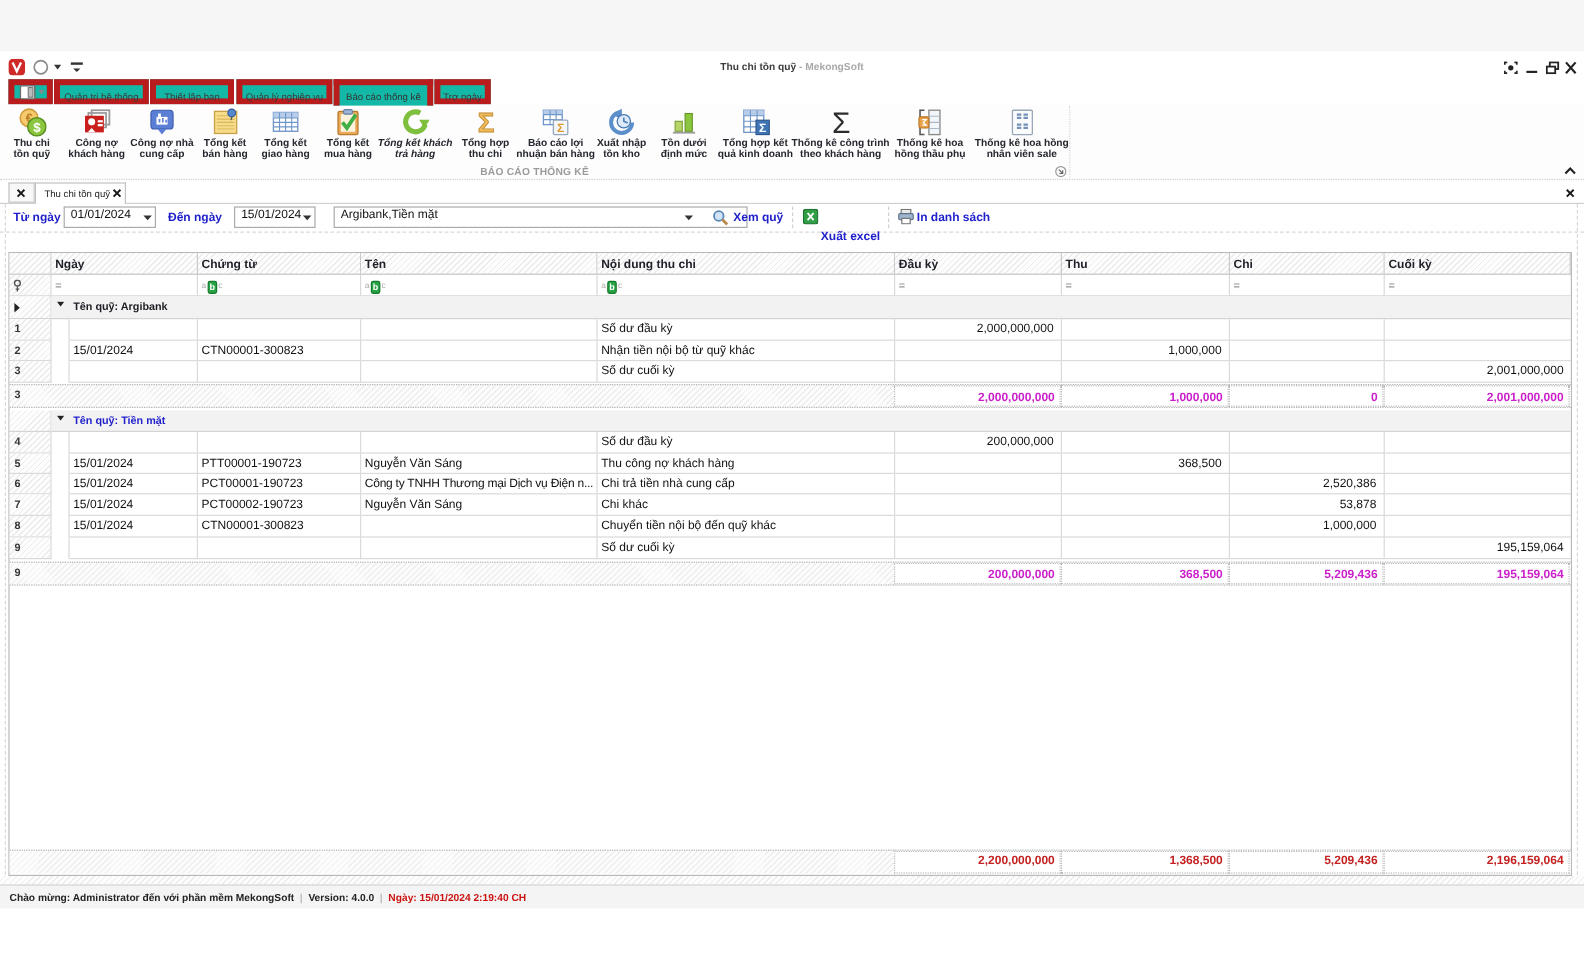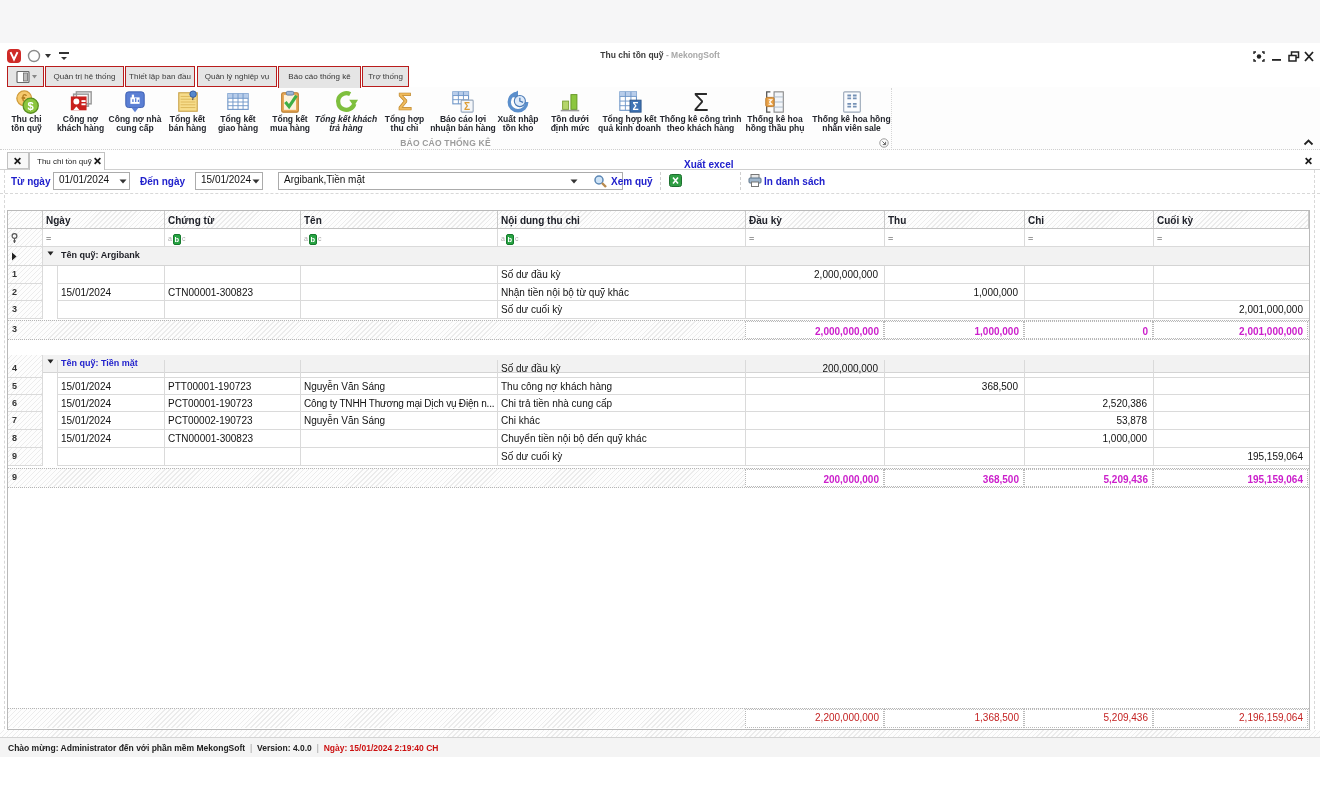--- a/index.html
+++ b/index.html
@@ -5,21 +5,21 @@
 * { margin:0; padding:0; box-sizing:border-box; }
 html,body { width:1320px; height:800px; background:#fff; font-family:"Liberation Sans", sans-serif; overflow:hidden; }
 #page { position:relative; width:1320px; height:800px; background:#fff; }
 .abs { position:absolute; }
 
 #topband { left:0; top:0; width:1320px; height:43px; background:#f6f6f7; }
 #titlebar { left:0; top:43px; width:1320px; height:23px; background:#fff; }
 #apptitle { left:0; top:50px; width:1320px; height:14px; text-align:center; font-size:8.5px; font-weight:bold; color:#3b3b3b; }
 #apptitle span { font-weight:bold; color:#a8a8a8; }
 
-.rtab { position:absolute; top:66px; height:21px; border:1px solid #b91c1c; background:#e5e5e5; font-size:8px; color:#3a3a3a; text-align:center; line-height:19px; }
+.rtab { position:absolute; top:66px; height:21px; border:5px solid #b91c1c; background:#14b8a6; font-size:8px; color:#3a3a3a; text-align:center; line-height:19px; }
 .rtab.active { height:22px; border-bottom:0; z-index:3; color:#333; }
 
 #ribbon { left:0; top:87px; width:1320px; height:63px; background:#fdfdfd; border-bottom:1px dotted #cfcfcf; }
 .ritem { position:absolute; top:0; height:48px; text-align:center; }
 .ritem .ic { position:absolute; top:2px; left:50%; margin-left:-12px; width:24px; height:24px; }
 .ritem .lb { position:absolute; top:27px; left:50%; transform:translateX(-50%); font-size:8.5px; font-weight:bold; color:#25272e; line-height:8.6px; white-space:nowrap; }
 #grouplabel { left:7px; top:138px; width:877px; height:11px; text-align:center; font-size:8.5px; font-weight:bold; color:#9b9b9b; letter-spacing:0.2px; }
 #ribsep { left:891px; top:88px; width:0; height:60px; border-left:1px dotted #d5d5d5; }
 
 #filterbar { left:0; top:169px; width:1320px; height:25px; border-bottom:1px dashed #d8d8d8; }
@@ -32,21 +32,21 @@
 #gridtitle { left:14px; top:197px; font-size:9.5px; font-weight:bold; color:#1c1c1c; letter-spacing:0.2px;margin-top:28px; }
 
 #grid { left:7px; top:210px; width:1303px; height:520px; border:1px solid #b9b9b9; background:#fff; }
 .grow { position:absolute; left:0; width:1301px; display:flex; }
 .cell { height:100%; border-right:1px solid #dadada; border-bottom:1px solid #dadada; font-size:10px; color:#111; padding:3px 4px 0 3px; white-space:nowrap; overflow:hidden; }
 .num { text-align:right; padding-right:6px; }
 .hatch { background:repeating-linear-gradient(135deg,#fdfdfd 0px,#fdfdfd 2.5px,#ececec 2.5px,#ececec 3.5px); }
 .hdr .cell { font-weight:bold; color:#20222a; border-right:1px solid #c9c9c9; border-bottom:1px solid #c3c3c3; padding-top:4px; }
 .groupRow { background:#f2f2f2; border-bottom:1px solid #d4d4d4; }
 .sumtxt { font-weight:bold; color:#cb1fcb; }
-.redtxt { font-weight:normal; color:#c42222; }
+.redtxt { font-weight:bold; color:#c42222; }
 
 .c0{width:35px;} .cind{width:15px; border-right:1px solid #dadada; border-bottom:0; height:100%;} .c1{width:122px;} .c1i{width:107px;} .c2{width:136px;} .c3{width:197px;} .c4{width:248px;} .c5{width:139px;} .c6{width:140px;} .c7{width:129px;} .c8{width:155px; border-right:0;}
 .ind { font-weight:bold; font-size:9px; color:#333; padding-left:4px; }
 .sumcell { height:100%; background:#fff; border:1px dotted #b9b9b9; font-size:10px; padding:4px 4px 0 3px; white-space:nowrap; }
 .sumcell.redtxt { padding-top:2px; }
 .abc { display:inline-flex; align-items:center; height:12px; }
 .abc i { font-style:normal; font-size:7px; color:#ababab; line-height:12px; }
 .abc b { display:inline-block; width:8px; height:11px; background:#27a343; border:1px solid #157a2c; border-radius:2px; color:#fff; font-size:7.5px; text-align:center; line-height:10px; margin:0 1px; }
 
 #statusbar { left:0; top:737px; width:1320px; height:20px; background:#f4f4f4; border-top:1px solid #d4d4d4; }
@@ -89,21 +89,21 @@
   <div class="rtab" style="left:7px;width:37px;"></div>
   <svg class="abs" style="left:16px;top:71px" width="22" height="12" viewBox="0 0 22 12">
     <rect x="1" y="0.5" width="12" height="11" rx="1" fill="#fff" stroke="#6b6b6b" stroke-width="1.2"></rect>
     <rect x="7.5" y="2" width="4" height="8" fill="#bbb" stroke="#6b6b6b" stroke-width="0.8"></rect>
     <path d="M16 4 L21 4 L18.5 7.5 Z" fill="#888"></path>
   </svg>
   <div class="rtab" style="left:45px;width:79px;">Quản trị hệ thống</div>
   <div class="rtab" style="left:125px;width:70px;">Thiết lập ban đầu</div>
   <div class="rtab" style="left:197px;width:80px;">Quản lý nghiệp vụ</div>
   <div class="rtab active" style="left:278px;width:83px;">Báo cáo thống kê</div>
-  <div class="rtab" style="left:362px;width:47px;">Trợ thống</div>
+  <div class="rtab" style="left:362px;width:47px;">Trợ ngày</div>
 
   <div class="abs" id="ribbon"></div>
   <div class="abs" id="grouplabel">BÁO CÁO THỐNG KÊ</div>
   <div class="abs" id="ribsep"></div>
   <div class="abs" id="ribbonitems" style="left:0;top:88px;width:891px;height:49px;">
     <div class="ritem" style="left:0px;width:53px;">
       <svg class="ic" viewBox="0 0 26 26">
         <circle cx="10" cy="9" r="8" fill="#f6c96d" stroke="#cf9b3a" stroke-width="1.4"></circle>
         <text x="10" y="13" font-size="11" font-weight="bold" fill="#b57f22" text-anchor="middle">€</text>
         <circle cx="17" cy="17" r="8.2" fill="#8cc63f" stroke="#5a9020" stroke-width="1.4"></circle>
@@ -275,21 +275,21 @@
   <svg class="abs" style="left:593px;top:174px" width="14" height="14" viewBox="0 0 14 14">
     <circle cx="6" cy="6" r="4" fill="#cfe4f7" stroke="#5b87b5" stroke-width="1.5"></circle>
     <path d="M9 9 L13 13" stroke="#b98a4d" stroke-width="2.4"></path>
   </svg>
   <div class="btnlbl" style="left:611px;top:176px;">Xem quỹ</div>
   <div class="vsep" style="left:660px;"></div>
   <svg class="abs" style="left:669px;top:174px" width="13" height="13" viewBox="0 0 13 13">
     <rect x="0.5" y="0.5" width="12" height="12" rx="2" fill="#2f9e44" stroke="#1e7030"></rect>
     <path d="M4 3.5 L9 9.5 M9 3.5 L4 9.5" stroke="#fff" stroke-width="1.6"></path>
   </svg>
-  <div class="btnlbl" style="left:684px;top:159px;">Xuất excel</div>
+  <div class="btnlbl" style="left:684px;top:192px;">Xuất excel</div>
   <div class="vsep" style="left:740px;"></div>
   <svg class="abs" style="left:748px;top:174px" width="14" height="13" viewBox="0 0 14 13">
     <rect x="3" y="0.5" width="8" height="4" fill="#e8e8e8" stroke="#777"></rect>
     <rect x="1" y="4" width="12" height="5" rx="1" fill="#9fb6cc" stroke="#5d748a"></rect>
     <rect x="3.5" y="8" width="7" height="4.5" fill="#fff" stroke="#777"></rect>
   </svg>
   <div class="btnlbl" style="left:764px;top:176px;">In danh sách</div>
 
   <div class="dashv" style="left:4px;top:170px;height:564px;"></div>
   <div class="dashv" style="left:1314px;top:170px;height:564px;"></div>
@@ -381,21 +381,21 @@
       <div class="cell c8 num">2,001,000,000</div>
     </div>
     <div class="grow hatch" style="top:109px;height:20px;border-top:1px dotted #b5b5b5;border-bottom:1px dotted #b5b5b5;">
       <div class="cell c0 ind" style="border:0;background:transparent;">3</div>
       <div style="width:702px;"></div>
       <div class="sumcell c5 num sumtxt">2,000,000,000</div>
       <div class="sumcell c6 num sumtxt">1,000,000</div>
       <div class="sumcell c7 num sumtxt">0</div>
       <div class="sumcell c8 num sumtxt">2,001,000,000</div>
     </div>
-    <div class="grow" style="top:144px;height:18px;justify-content:flex-end;">
+    <div class="grow" style="top:131px;height:18px;justify-content:flex-end;">
       <div class="cell c0 hatch" style="border-bottom-color:#d4d4d4;"></div>
       <div class="cell groupRow" style="width:1266px;border-right:0;font-weight:bold;color:#2222cc;font-size:9px;padding-left:4px;"><span style="display:inline-block;margin-right:7px;transform:translateY(-2px);"><svg width="7" height="5" viewBox="0 0 7 5">
               <path d="M0.5 0.5 H6.5 L3.5 4.5 Z" fill="#222"></path>
             </svg></span>Tên quỹ: Tiền mặt</div>
     </div>
     <div class="grow" style="top:149px;height:18px;">
       <div class="cell c0 hatch ind">4</div>
       <div class="cind"></div>
       <div class="cell c1i"></div>
         <div class="cell c2"></div>

